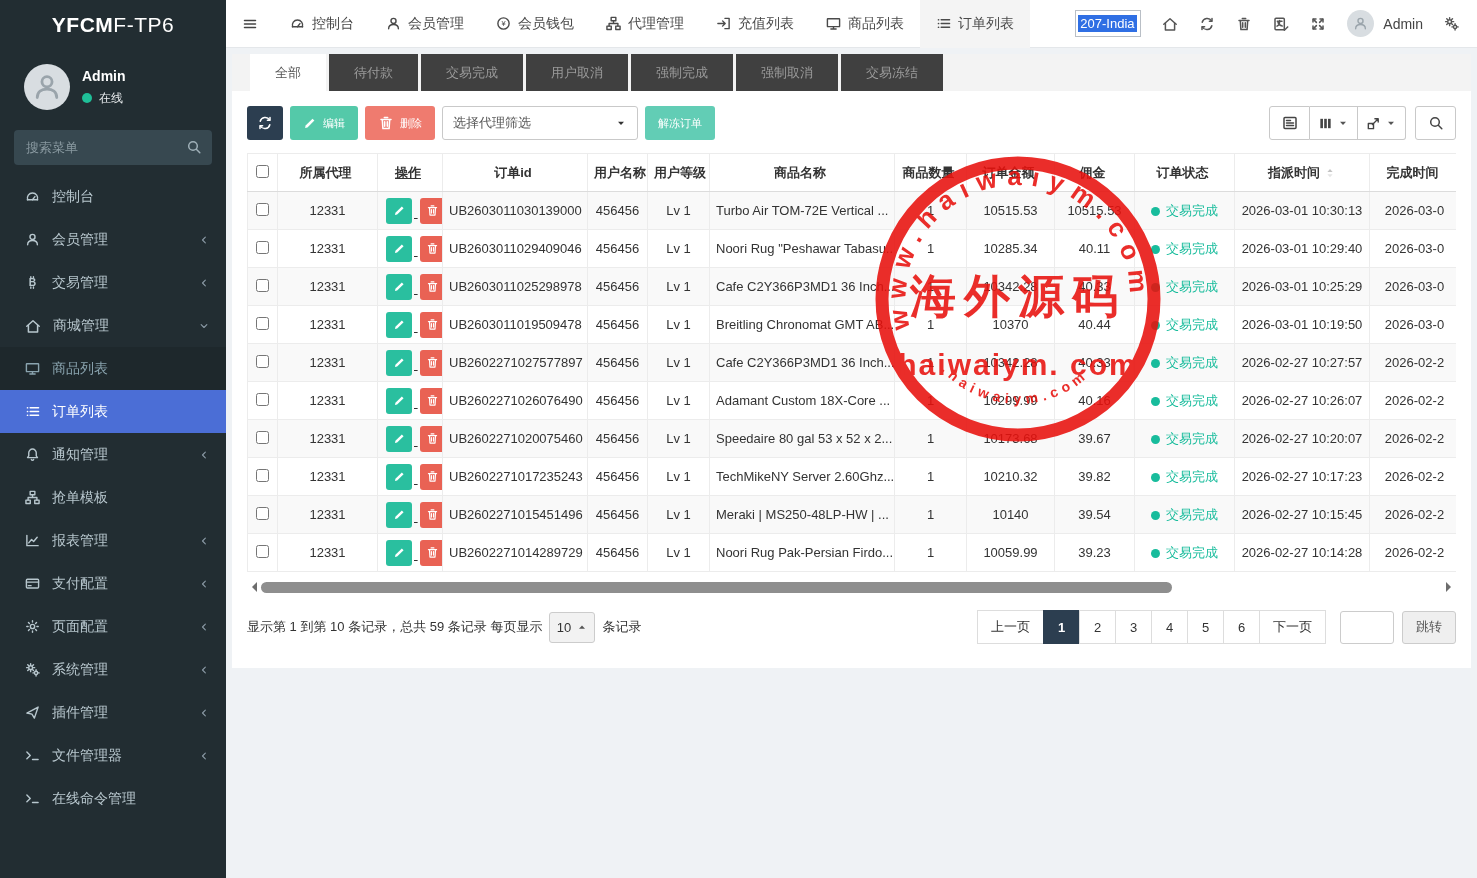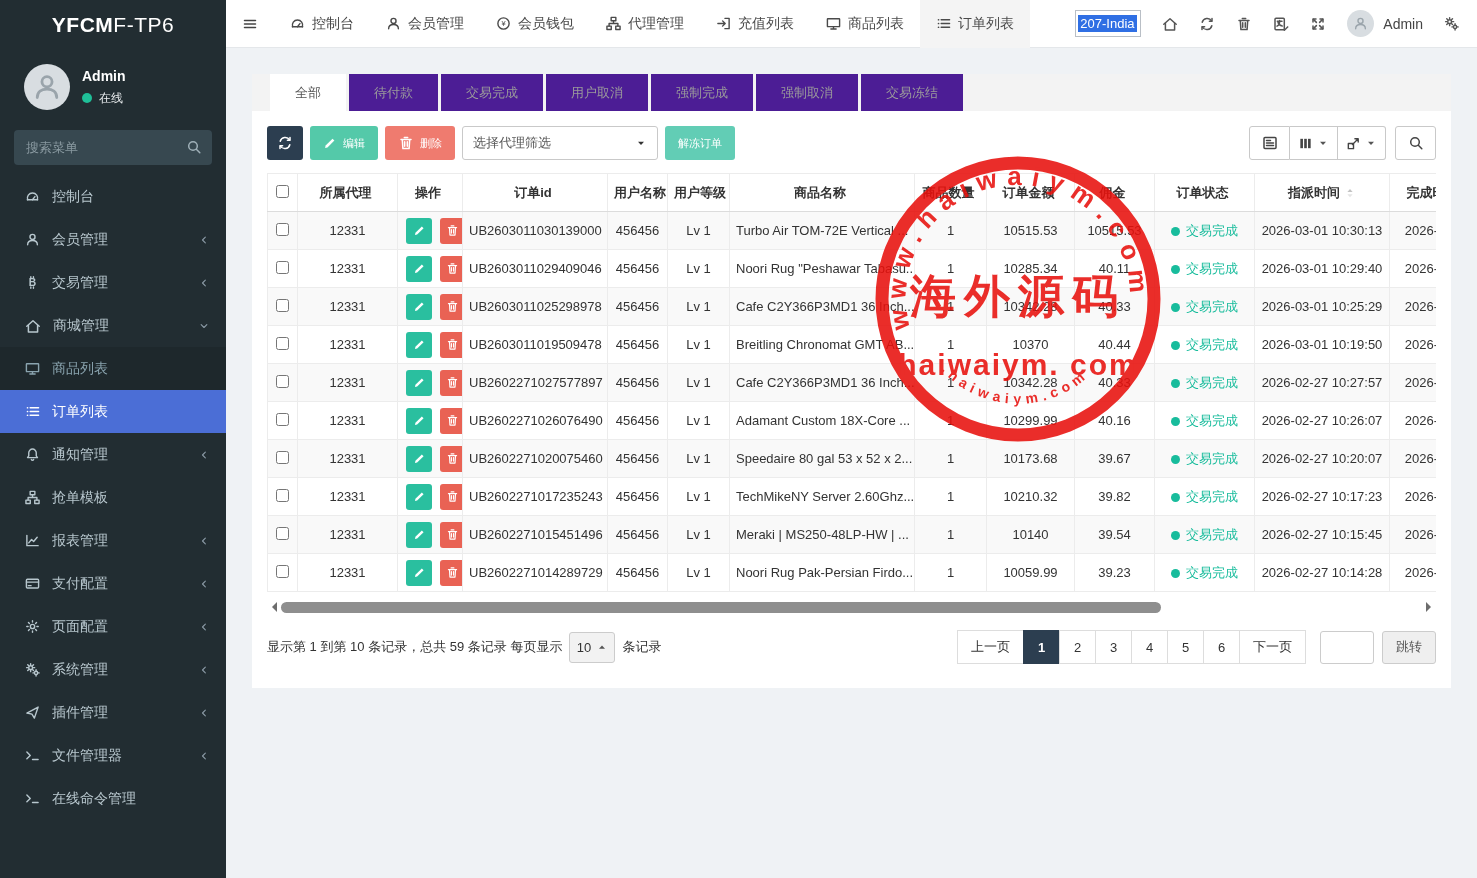--- a/index.html
+++ b/index.html
@@ -40,24 +40,24 @@
   .nav-item { display:inline-flex; align-items:center; gap:7px; padding:0 16px; color:#4a4a4a; font-size:14px; height:48px; cursor:pointer; text-decoration:none; }
   .nav-item.active { background:#f4f4f4; }
   .nav-right { margin-left:auto; display:flex; align-items:center; gap:21px; padding-right:18px; }
   .ws-input { width:66px; height:27px; border:1px solid #b9bfc6; background:#fff; display:inline-flex; align-items:center; padding:0 2px; overflow:hidden; cursor:text; }
   .ws-input .sel { background:#2f6fe4; color:#fff; font-size:13px; padding:1px 2px; white-space:nowrap; }
   .nico { color:#555; cursor:pointer; }
   .nav-user { display:inline-flex; align-items:center; gap:9px; color:#444; cursor:pointer; }
   .nav-avatar { width:27px; height:27px; border-radius:50%; background:#d8dde1; color:#9aa4ab; display:inline-flex; align-items:center; justify-content:center; overflow:hidden; }
 
   
-  .content { padding:26px; flex:1; }
+  .content { padding:6px; flex:1; }
   .panel { width:100%; }
   .tabs { display:flex; background:#f3f3f3; padding-left:18px; }
-  .tab { height:37px; display:inline-flex; align-items:center; padding:0 25px; font-size:13px; color:#9b9b9b; background:#4c1d95; margin-right:3px; cursor:pointer; }
+  .tab { height:37px; display:inline-flex; align-items:center; padding:0 25px; font-size:13px; color:#9b9b9b; background:#404040; margin-right:3px; cursor:pointer; }
   .tab.active { background:#fff; color:#555; }
   .panel-body { background:#fff; padding:15px 15px 24px 15px; }
 
   
   .toolbar { display:flex; align-items:center; margin-bottom:13px; }
   .btn { height:34px; border:none; border-radius:3px; color:#fff; display:inline-flex; align-items:center; gap:6px; padding:0 13px; font-size:11px; cursor:pointer; margin-right:7px; }
   .btn-dark { background:#2c3e50; width:36px; justify-content:center; padding:0; }
   .btn-edit { background:#54c9a9; }
   .btn-del  { background:#ef7b6f; }
   .btn-unfreeze { background:#62cdb5; margin-left:7px; }
@@ -74,21 +74,21 @@
   .caret-sm { color:#555; }
 
   
   .table-wrap { width:100%; overflow:hidden; }
   table { border-collapse:collapse; table-layout:fixed; width:1212px; font-size:13px; color:#333; }
   th,td { border:1px solid #ececec; height:38px; padding:0 6px; text-align:center; white-space:nowrap; overflow:hidden; }
   thead th { font-weight:bold; border-bottom:1px solid #dcdcdc; background:#fff; }
   tbody tr:nth-child(odd) { background:#f9f9f9; }
   th:nth-child(1), td:nth-child(1) { width:30px; }
   th:nth-child(2), td:nth-child(2) { width:100px; }
-  th:nth-child(3), td:nth-child(3) { width:65px; }
+  th:nth-child(3), td:nth-child(3) { width:65px;text-decoration:underline; }
   th:nth-child(4), td:nth-child(4) { width:145px; }
   th:nth-child(5), td:nth-child(5) { width:60px; }
   th:nth-child(6), td:nth-child(6) { width:62px; }
   th:nth-child(7), td:nth-child(7) { width:185px; }
   th:nth-child(8), td:nth-child(8) { width:72px; }
   th:nth-child(9), td:nth-child(9) { width:88px; }
   th:nth-child(10), td:nth-child(10){ width:80px; }
   th:nth-child(11), td:nth-child(11){ width:100px; }
   th:nth-child(12), td:nth-child(12){ width:135px; }
   th:nth-child(13), td:nth-child(13){ width:90px; }

